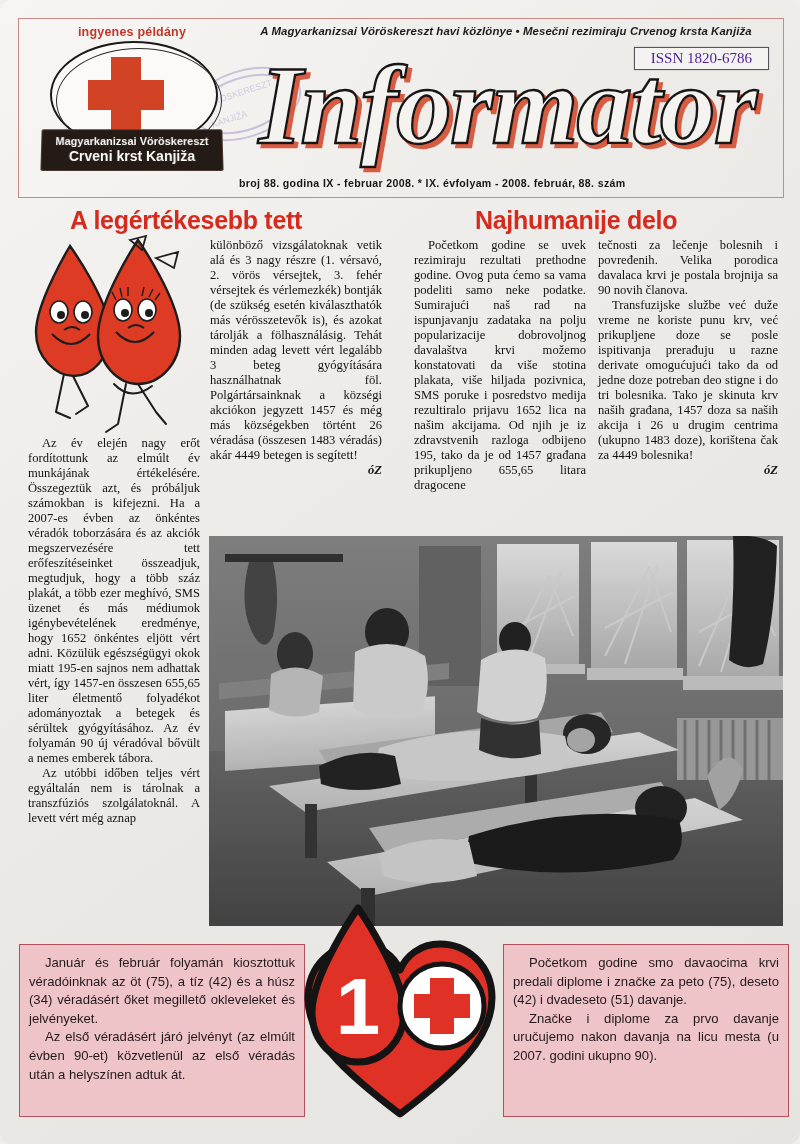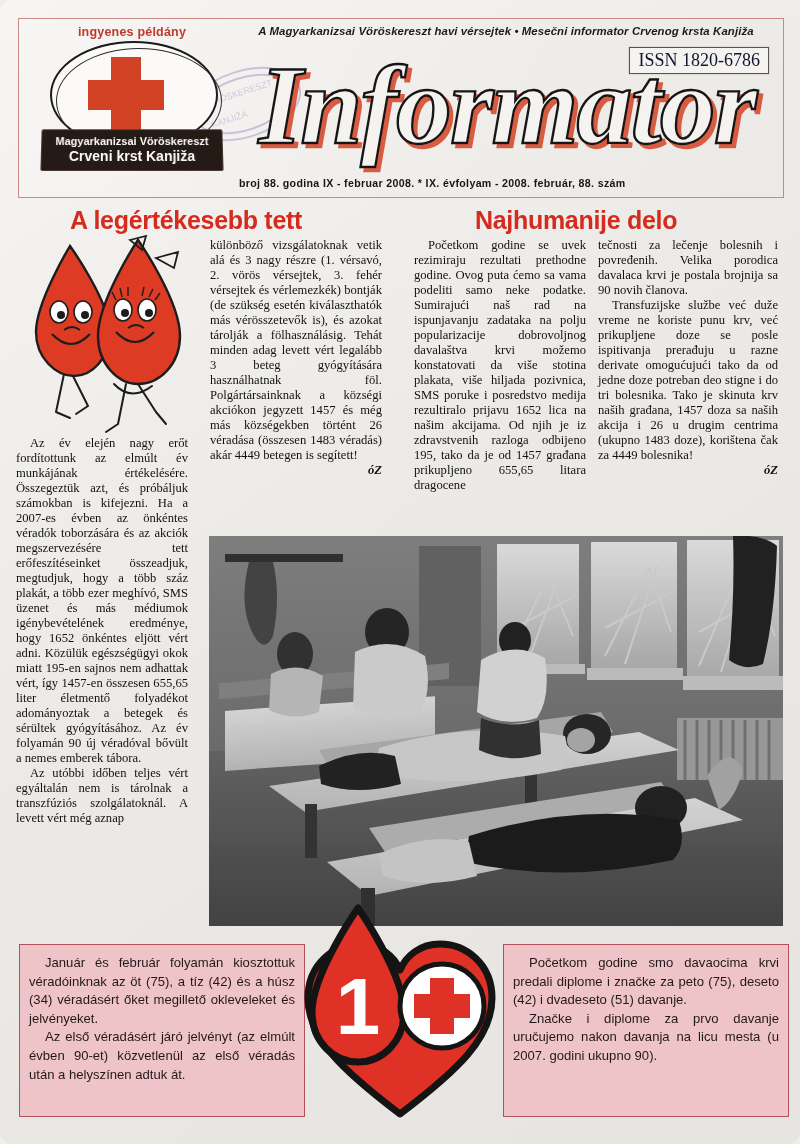--- a/index.html
+++ b/index.html
@@ -65,21 +65,21 @@
   .lb2{font-size:14px;margin-top:1px;}
 
   .sub-head{
     position:absolute;left:212px;top:6px;width:550px;text-align:center;
     font-family:"Liberation Sans",sans-serif;font-weight:bold;font-style:italic;
     font-size:11.4px;color:#1c1c1c;letter-spacing:.1px;
   }
   .issn{
     position:absolute;right:14px;top:28px;
     border:1px solid #55555a;background:#f4f3f1;
-    padding:2px 8px;font-size:18px;color:#0f172a;
+    padding:2px 16px;font-size:15px;color:#4c1d95;
     font-family:"Liberation Serif",serif;
     box-shadow:0 0 0 1px #dcdbd8;
   }
   .wordmark{
     position:absolute;left:212px;top:26px;width:552px;height:130px;
     display:flex;align-items:center;justify-content:center;
   }
   .wordmark svg{width:100%;height:100%;}
   .issue-line{
     position:absolute;left:220px;bottom:8px;width:552px;text-align:left;
@@ -103,21 +103,21 @@
   .col{
     position:absolute;font-family:"Liberation Serif",serif;
     font-size:12.6px;line-height:15px;color:#111;
     text-align:justify;text-justify:inter-word;
     hyphens:none;
   }
   .col p{margin:0;text-indent:14px;}
   .col p.noind{text-indent:0;}
   .sig{display:block;text-align:right;font-style:italic;font-weight:bold;}
 
-  #col1{left:16px;top:436px;width:172px;}
+  #col1{left:28px;top:436px;width:172px;}
   #col2{left:210px;top:238px;width:172px;}
   #col3{left:414px;top:238px;width:172px;}
   #col4{left:598px;top:238px;width:180px;}
 
   
   .mascots{position:absolute;left:26px;top:234px;width:178px;height:206px;}
 
   
   .photo{
     position:absolute;left:209px;top:536px;width:574px;height:390px;
@@ -164,21 +164,21 @@
       <div class="logo-cross-v"></div>
       <div class="logo-cross-h"></div>
       <div class="logo-banner">
         <span class="lb1">Magyarkanizsai Vöröskereszt</span>
         <span class="lb2">Crveni krst Kanjiža</span>
       </div>
     </div>
 
     <div class="free-copy2">besplatan primerak</div>
 
-    <div class="sub-head">A Magyarkanizsai Vöröskereszt havi vérsejtek • Mesečni informator Crvenog krsta Kanjiža</div>
+    <div class="sub-head">A Magyarkanizsai Vöröskereszt havi közlönye • Mesečni rezimiraju Crvenog krsta Kanjiža</div>
 
     <div class="issn">ISSN 1820-6786</div>
 
     <div class="wordmark">
       <svg viewBox="0 0 552 130" preserveAspectRatio="xMidYMid meet">
         <defs>
           <filter id="shadow" x="-20%" y="-20%" width="160%" height="160%">
             <feOffset dx="4" dy="4" result="o"></feOffset>
             <feFlood flood-color="#d24326" flood-opacity="0.85"></feFlood>
             <feComposite in2="o" operator="in" result="sh"></feComposite>

